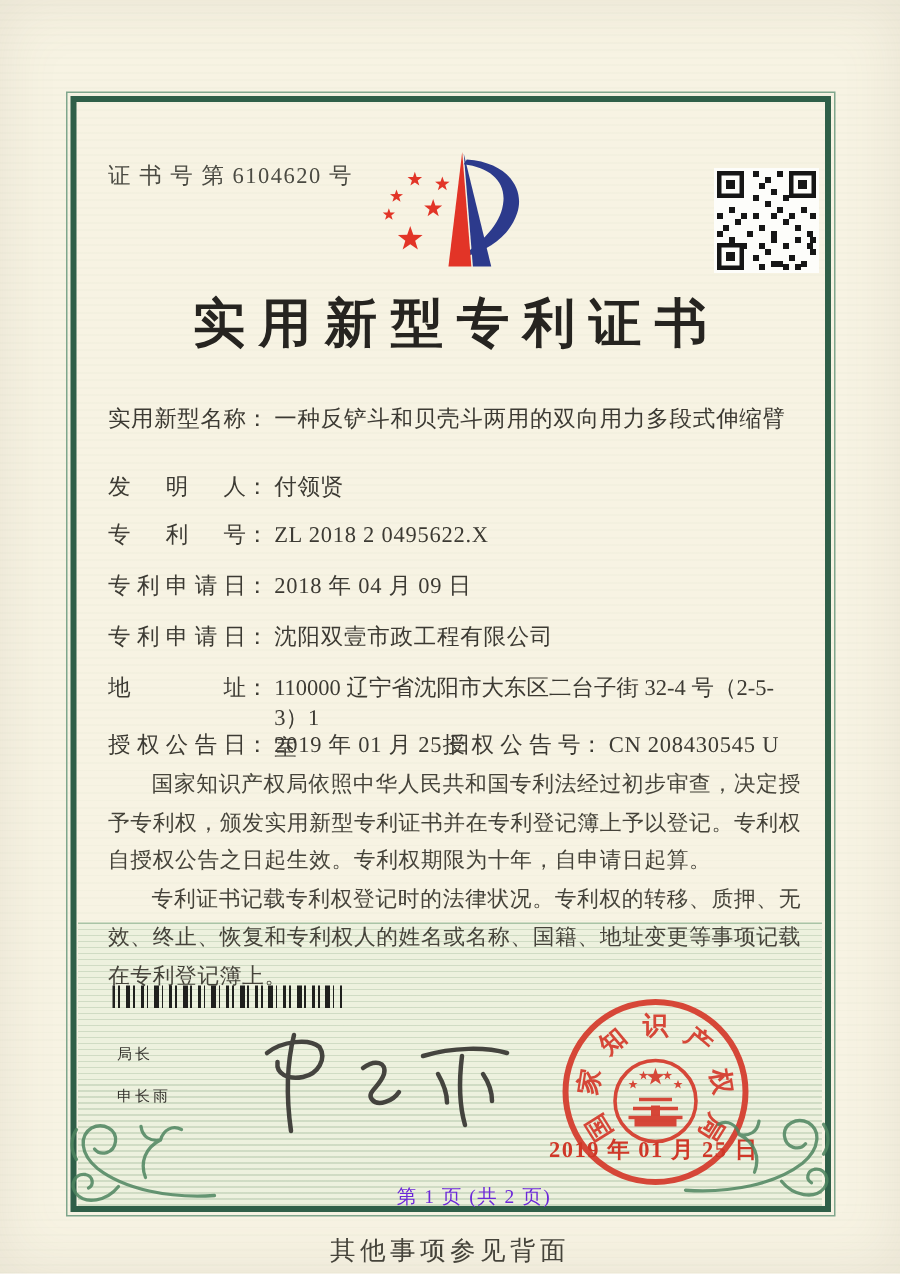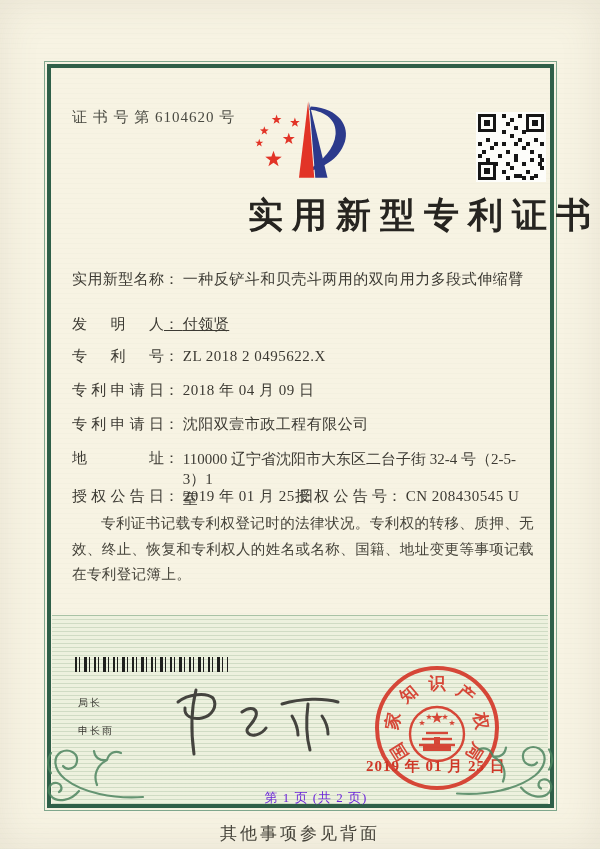--- a/index.html
+++ b/index.html
@@ -22,21 +22,21 @@
   .qr .dots{position:absolute;left:2px;top:2px;width:4px;height:4px;background:transparent;
      box-shadow:24px 0 #161616,32px 4px #161616,40px 0 #161616,28px 8px #161616,36px 12px #161616,
      24px 16px #161616,44px 16px #161616,32px 20px #161616,40px 24px #161616,0 28px #161616,
      8px 24px #161616,16px 28px #161616,24px 28px #161616,36px 28px #161616,48px 28px #161616,
      56px 24px #161616,62px 28px #161616,4px 36px #161616,12px 32px #161616,20px 40px #161616,
      28px 36px #161616,36px 40px #161616,44px 32px #161616,52px 36px #161616,60px 40px #161616,
      8px 44px #161616,16px 48px #161616,0 40px #161616,28px 48px #161616,36px 44px #161616,
      44px 48px #161616,52px 44px #161616,60px 48px #161616,24px 56px #161616,32px 52px #161616,
      40px 60px #161616,48px 56px #161616,56px 60px #161616,62px 52px #161616,28px 62px #161616,
      36px 60px #161616,44px 62px #161616,52px 62px #161616,62px 44px #161616;}
-  .title{position:absolute;left:0;top:192px;width:100%;text-align:right;font-size:35px;font-weight:700;
+  .title{position:absolute;left:0;top:192px;width:100%;text-align:center;font-size:35px;font-weight:700;
          color:#262420;letter-spacing:9px;text-indent:9px;}
   .fields{position:absolute;left:72px;top:268px;width:468px;font-size:15px;color:#3c3a33;}
   .row{position:absolute;left:0;white-space:nowrap;}
   .lbl{display:inline-block;width:92px;text-align:justify;text-align-last:justify;vertical-align:top;}
   .val{letter-spacing:.5px;}
   .addr-val{display:inline-block;white-space:normal;width:352px;vertical-align:top;line-height:20px;}
   .col2{position:absolute;left:223px;top:0;white-space:nowrap;}
   .paras{position:absolute;left:72px;top:511px;width:462px;font-size:14.5px;line-height:25.5px;
          color:#45433a;text-align:justify;}
   .paras p{margin:0;text-indent:2em;letter-spacing:.4px;}
@@ -92,21 +92,21 @@
     <div class="dots"></div>
   </div>
 
   <div class="title">实用新型专利证书</div>
 
   <div class="fields">
     <div class="row" style="top:2px;">
       <span class="lbl">实用新型名称</span><span>：</span>
       <span class="val">一种反铲斗和贝壳斗两用的双向用力多段式伸缩臂</span>
     </div>
-    <div class="row" style="top:47px;text-decoration:underline;">
+    <div class="row" style="top:47px;">
       <span class="lbl">发明人</span><span>：</span>
       <span class="val">付领贤</span>
     </div>
     <div class="row" style="top:79px;">
       <span class="lbl">专利号</span><span>：</span>
       <span class="val">ZL 2018 2 0495622.X</span>
     </div>
     <div class="row" style="top:113px;">
       <span class="lbl">专利申请日</span><span>：</span>
       <span class="val">2018 年 04 月 09 日</span>
@@ -123,20 +123,21 @@
       <span class="lbl">授权公告日</span><span>：</span>
       <span class="val">2019 年 01 月 25 日</span>
       <span class="col2">
         <span class="lbl">授权公告号</span><span>：</span>
         <span class="val">CN 208430545 U</span>
       </span>
     </div>
   </div>
 
   <div class="paras">
+    <p>国家知识产权局依照中华人民共和国专利法经过初步审查，决定授予专利权，颁发实用新型专利证书并在专利登记簿上予以登记。专利权自授权公告之日起生效。专利权期限为十年，自申请日起算。</p>
     <p>专利证书记载专利权登记时的法律状况。专利权的转移、质押、无效、终止、恢复和专利权人的姓名或名称、国籍、地址变更等事项记载在专利登记簿上。</p>
   </div>
 
   <div class="barcode"></div>
 
   <div class="signer" style="top:696px;">局长</div>
   <div class="signer" style="top:724px;">申长雨</div>
 
   <div class="sig">
     <svg width="190" height="90" viewBox="0 0 190 90" fill="none" stroke="#33322e" stroke-width="3" stroke-linecap="round" opacity="0.9">

